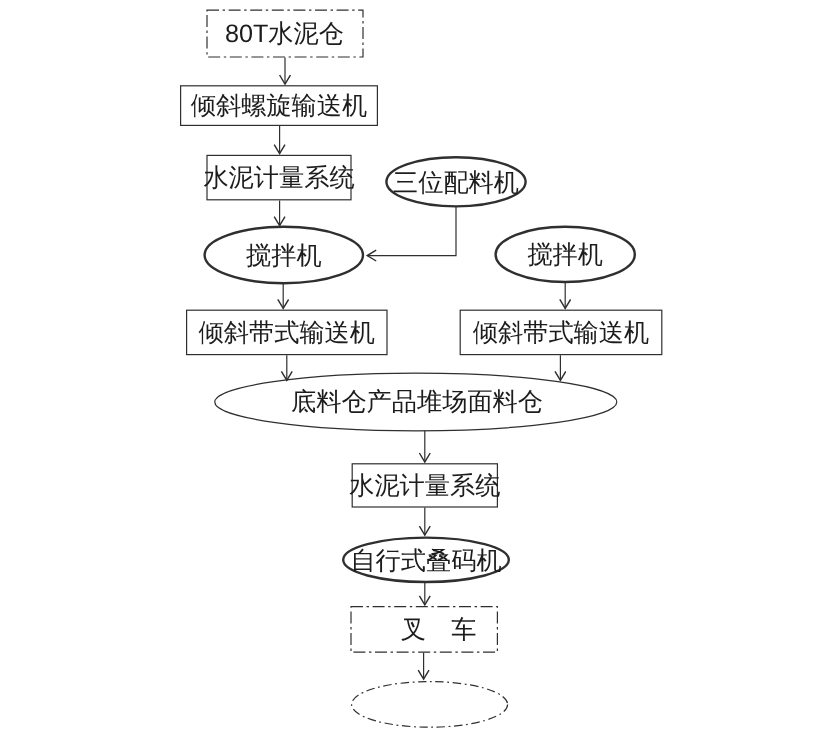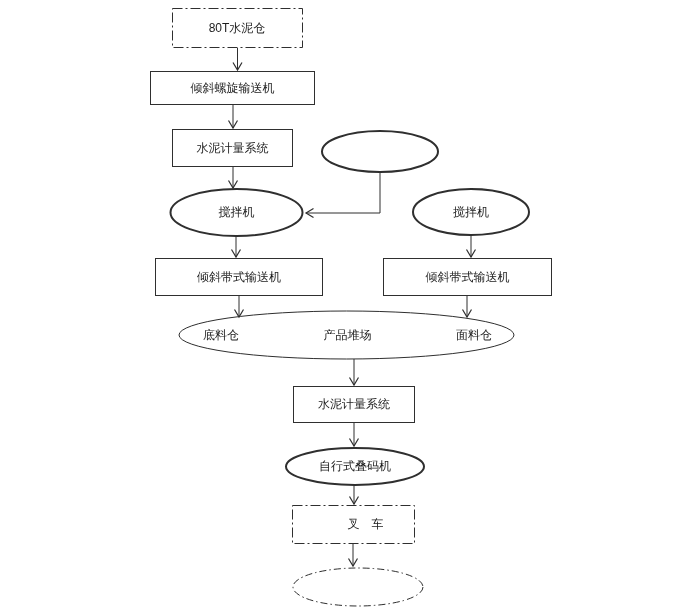--- a/index.html
+++ b/index.html
@@ -10,27 +10,27 @@
     background: #ffffff;
     font-family: "Liberation Sans", "DejaVu Sans", sans-serif;
     overflow: hidden;
   }
   svg.layer { position: absolute; left: 0; top: 0; display: block; }
   .label {
     position: absolute;
     display: flex;
     align-items: center;
     justify-content: center;
-    font-size: 12px;
+    font-size: 21px;
     color: #1c1c1c;
     white-space: nowrap;
     pointer-events: none;
   }
   .label.forming {
-    justify-content: space-between;
+    justify-content: center;
     padding: 0 22px 0 24px;
     box-sizing: border-box;
   }
 </style>
 </head>
 <body>
 
 <div class="canvas">
 
   <svg class="layer" width="695" height="614" viewBox="0 0 695 614">
@@ -70,20 +70,21 @@
       <path d="M353 544 L353 566" marker-end="url(#arrowV)"></path>
     </g>
   </svg>
 
   <div class="label" style="left:172px; top:8px;  width:130px; height:40px;">80T水泥仓</div>
 
   <div class="label" style="left:150px; top:71px; width:165px; height:34px;">倾斜螺旋输送机</div>
 
   <div class="label" style="left:172px; top:129px; width:121px; height:38px;">水泥计量系统</div>
 
+  <div class="label" style="left:322px; top:131px; width:116px; height:41px;">三位配料机</div>
 
   <div class="label" style="left:170px; top:189px; width:133px; height:47px;">搅拌机</div>
 
   <div class="label" style="left:413px; top:189px; width:116px; height:46px;">搅拌机</div>
 
   <div class="label" style="left:155px; top:258px; width:168px; height:38px;">倾斜带式输送机</div>
 
   <div class="label" style="left:383px; top:258px; width:169px; height:38px;">倾斜带式输送机</div>
 
   <div class="label forming" style="left:179px; top:311px; width:335px; height:48px;">

